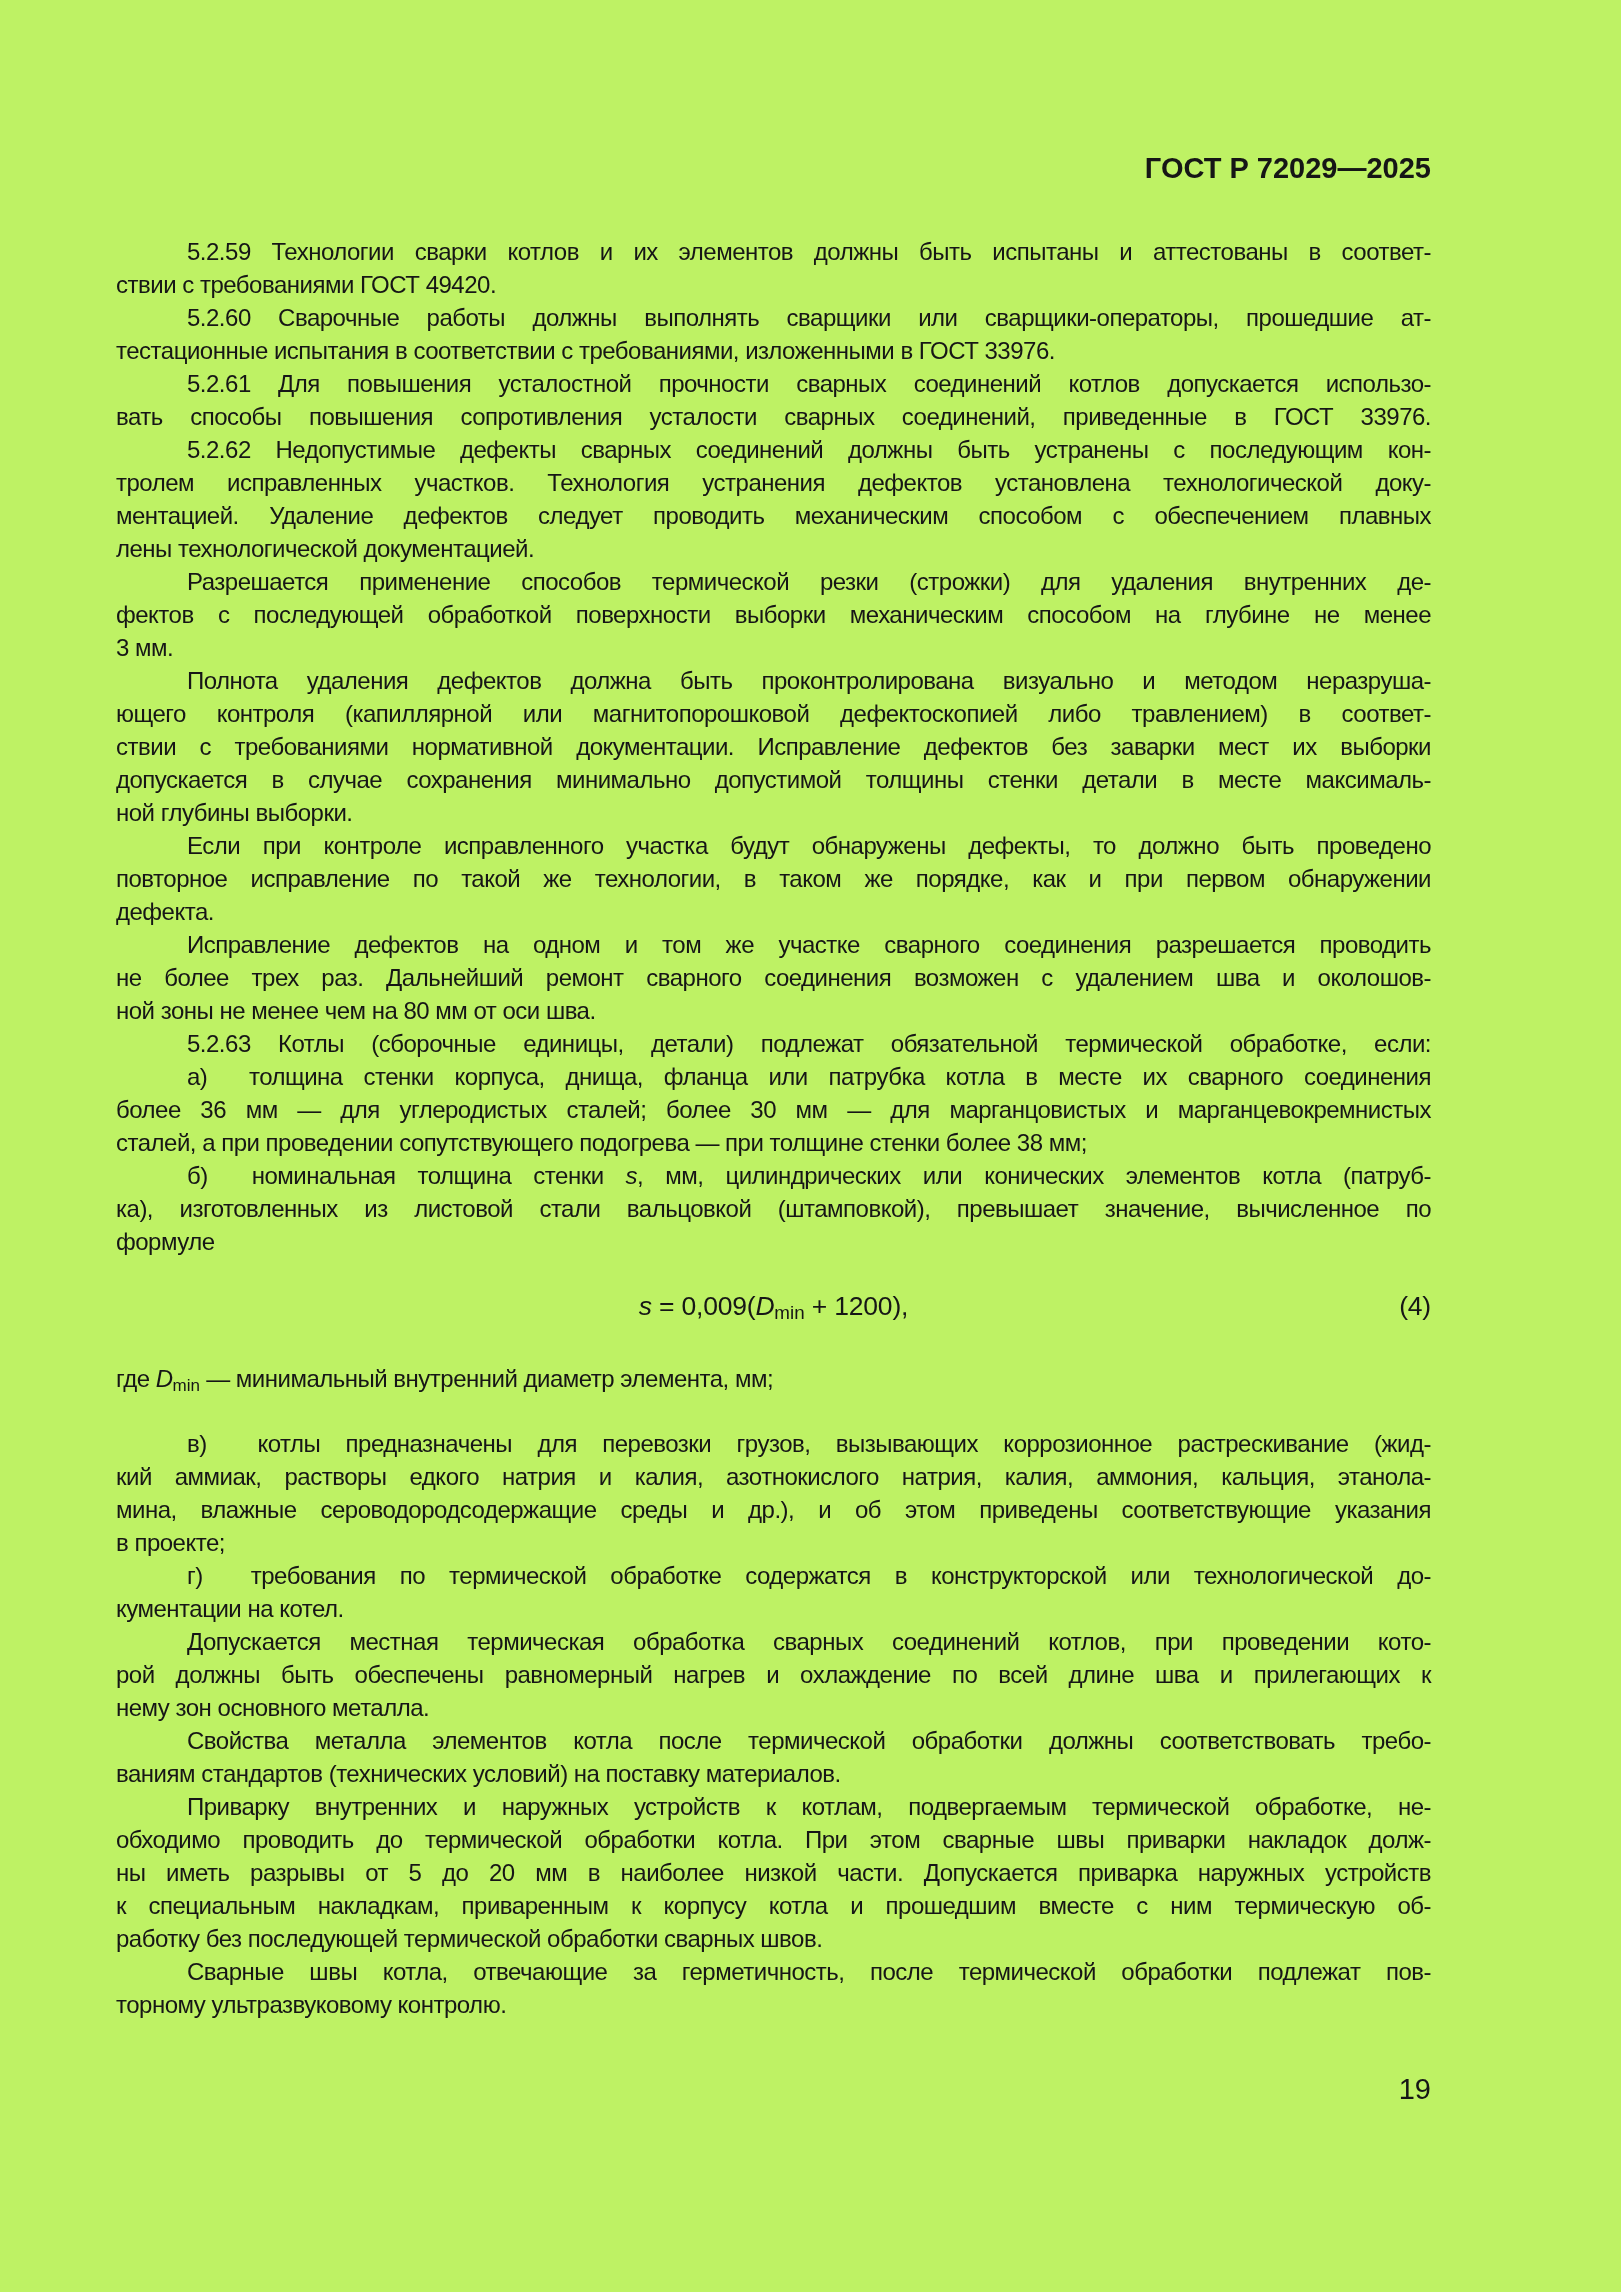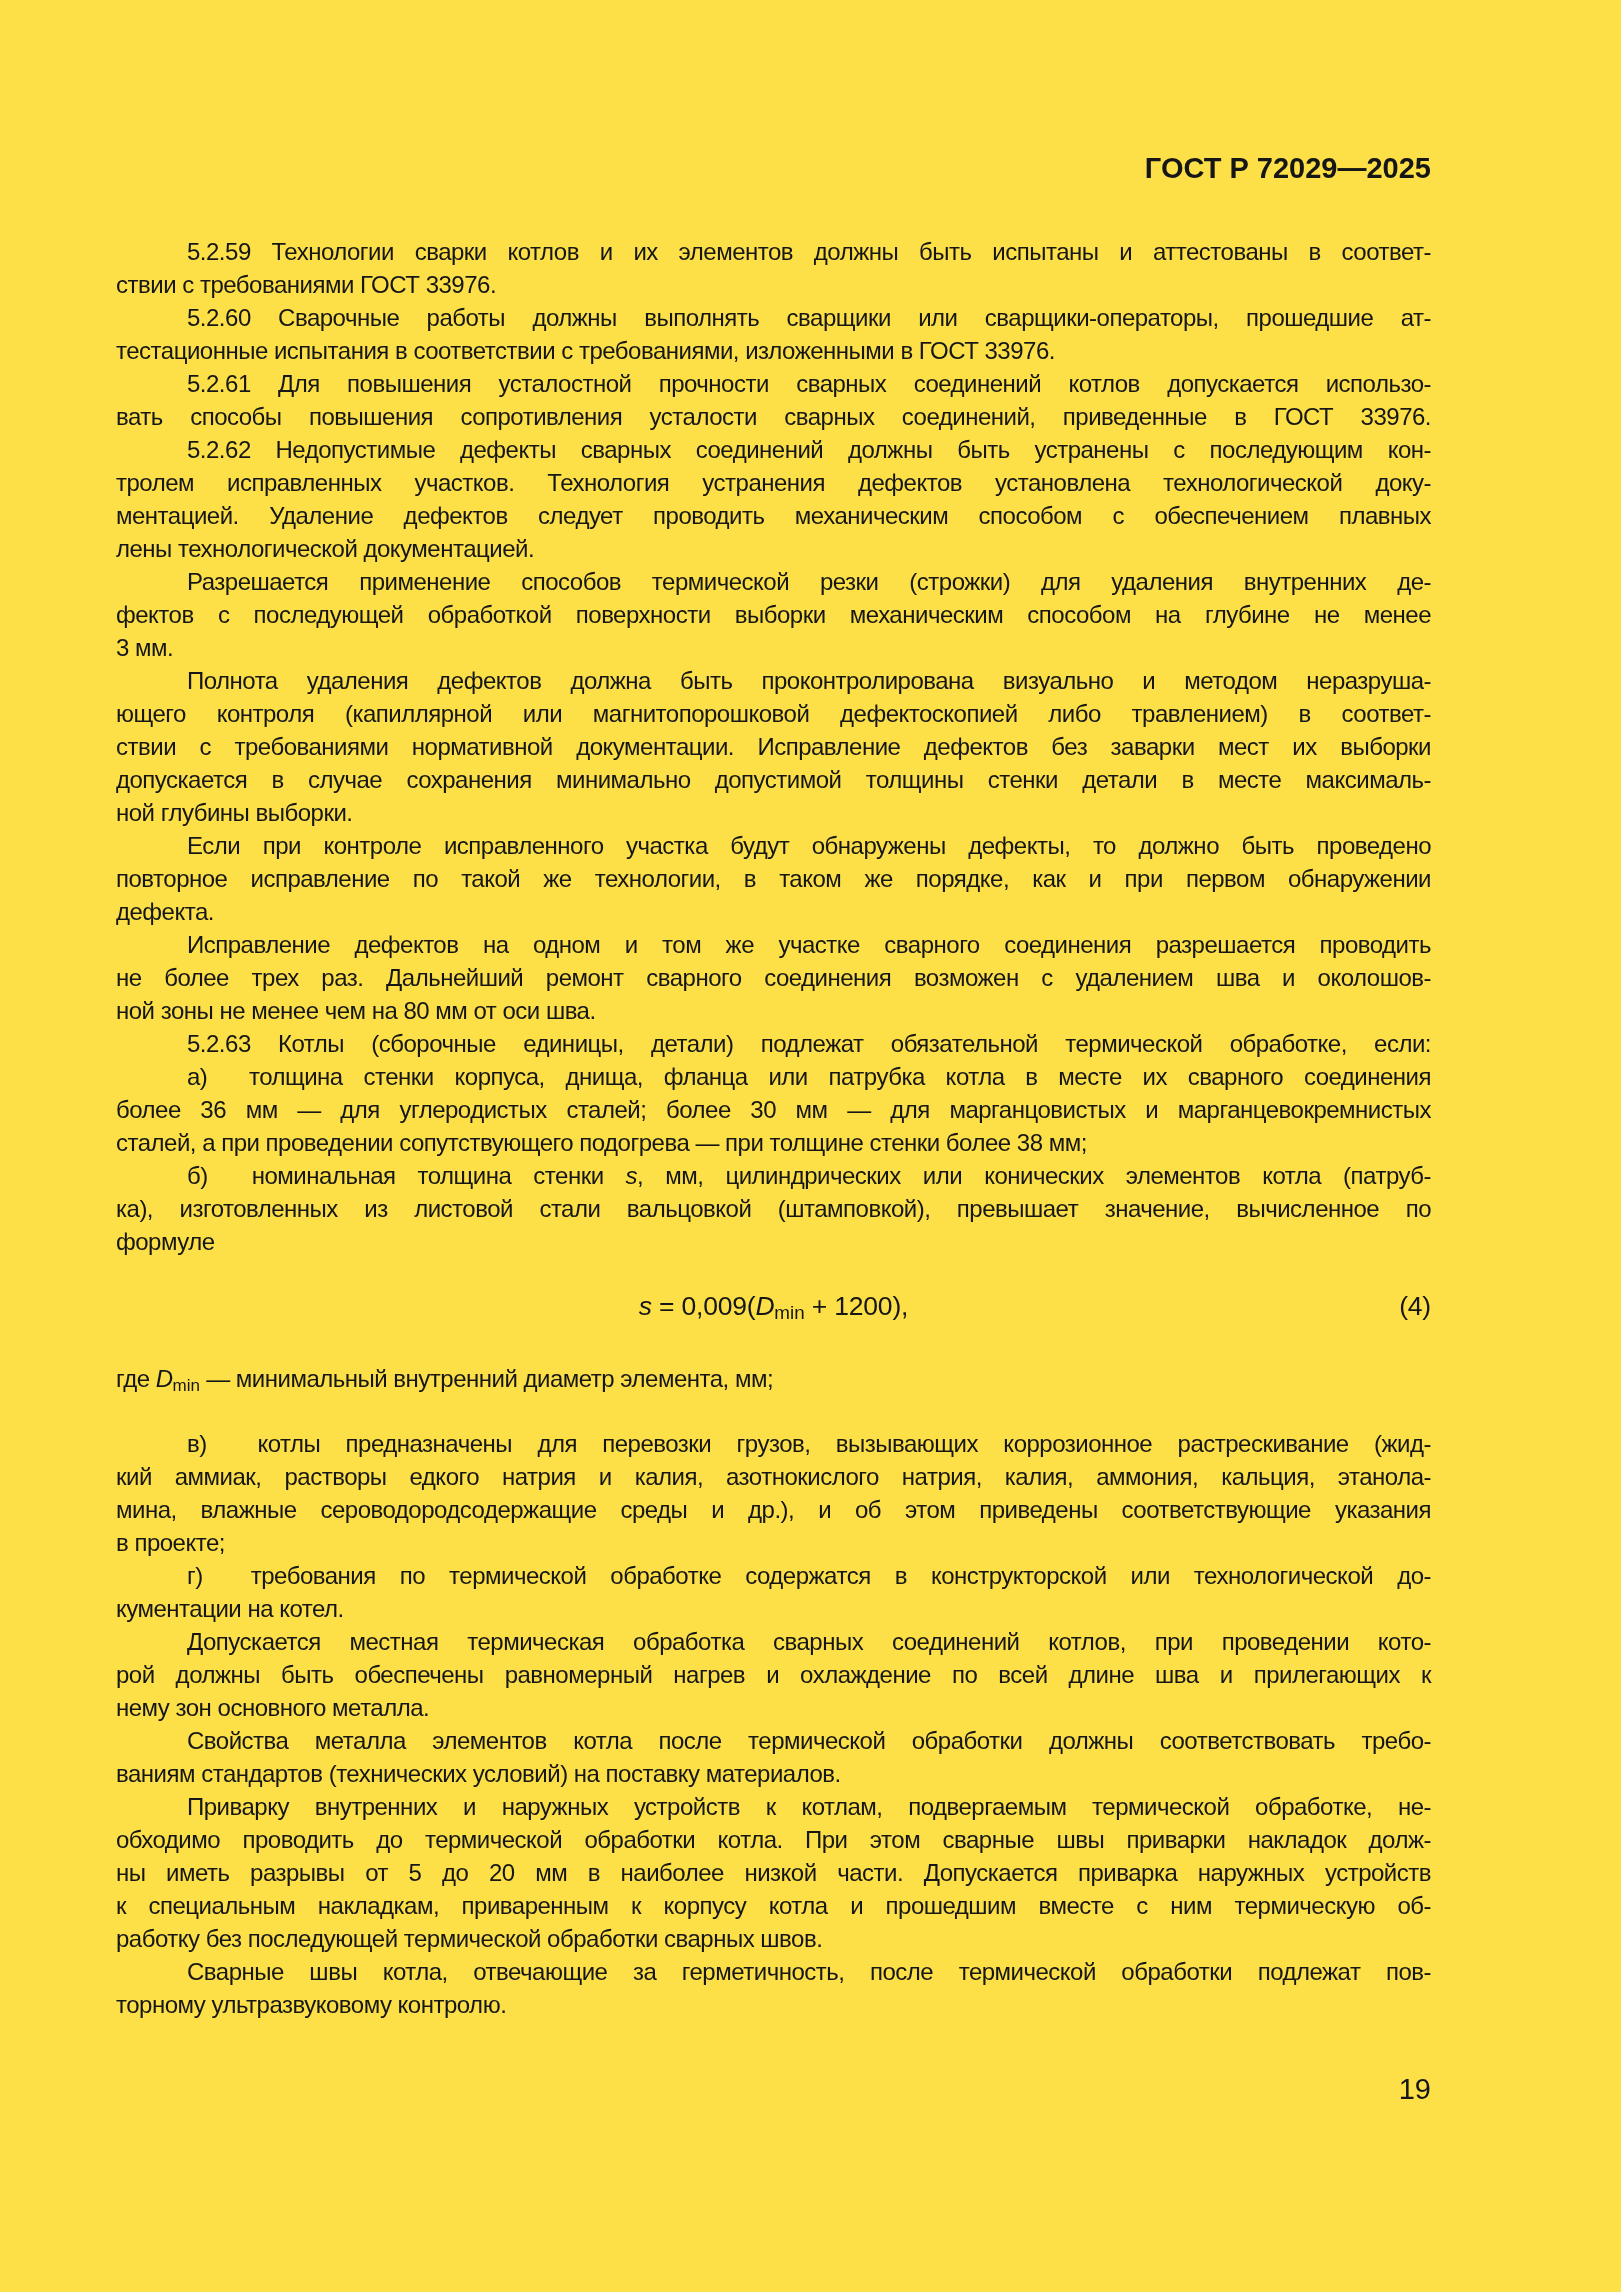--- a/index.html
+++ b/index.html
@@ -1,20 +1,20 @@
 <!DOCTYPE html>
 <html><head>
 <meta charset="utf-8">
 <style>
   html,body{margin:0;padding:0;background:#ffffff;}
   .page{
     position:relative;
     width:1621px;
     height:2293px;
-    background:#fde047;
+    background:#bef264;
     color:#161616;
     font-family:"Liberation Sans","DejaVu Sans",sans-serif;
     overflow:hidden;
   }
   .textblock{
     position:absolute;
     left:116px;
     top:152px;
     width:1315px;
   }
@@ -78,21 +78,21 @@
 </style>
 </head>
 <body>
 
 <div class="page">
   <div class="textblock">
     <div class="doc-header">ГОСТ Р 72029—2025</div>
     <div id="body-container">
         <div class="para">
           <div class="line first">5.2.59 Технологии сварки котлов и их элементов должны быть испытаны и аттестованы в соответ-</div>
-          <div class="line endline">ствии с требованиями ГОСТ 33976.</div>
+          <div class="line endline">ствии с требованиями ГОСТ 49420.</div>
         </div>
         <div class="para">
           <div class="line first">5.2.60 Сварочные работы должны выполнять сварщики или сварщики-операторы, прошедшие ат-</div>
           <div class="line endline">тестационные испытания в соответствии с требованиями, изложенными в ГОСТ 33976.</div>
         </div>
         <div class="para">
           <div class="line first">5.2.61 Для повышения усталостной прочности сварных соединений котлов допускается использо-</div>
           <div class="line">вать способы повышения сопротивления усталости сварных соединений, приведенные в ГОСТ 33976.</div>
         </div>
         <div class="para">

